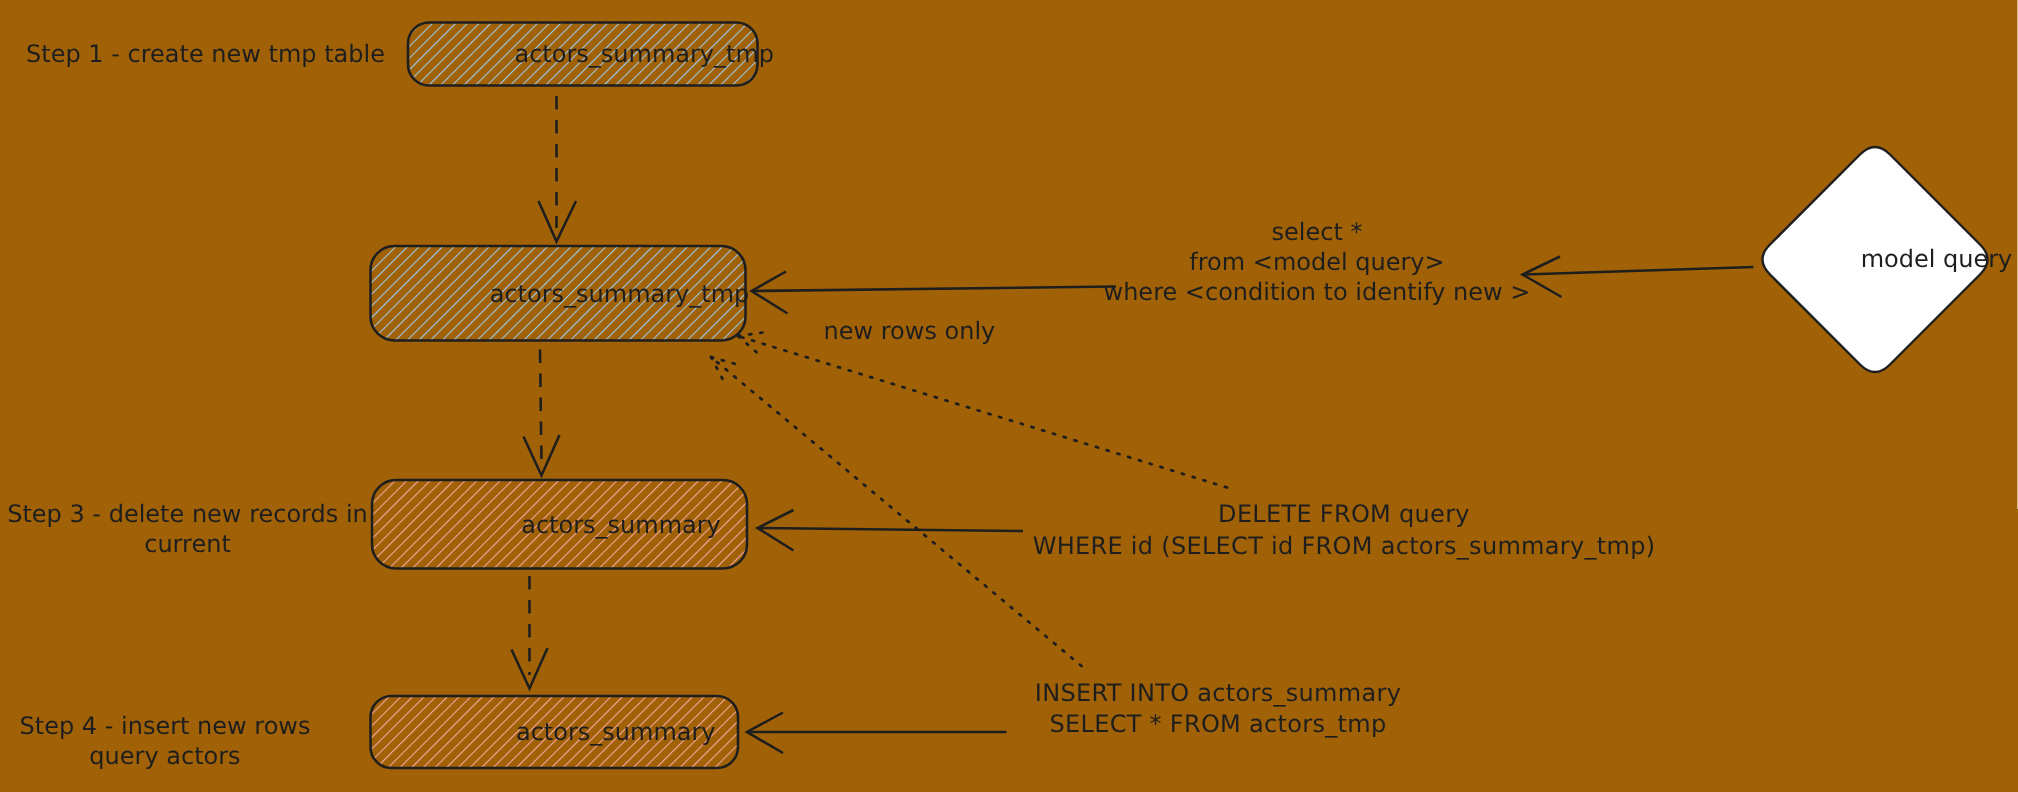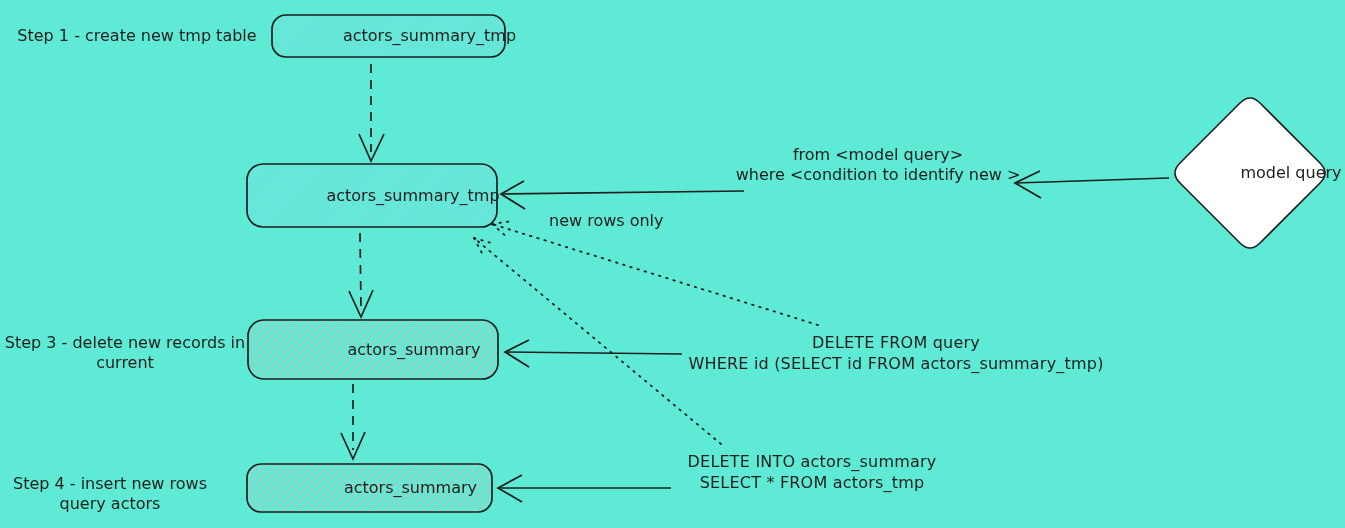--- a/index.html
+++ b/index.html
@@ -1,19 +1,19 @@
 <!DOCTYPE html>
 <html><head>
 <meta charset="utf-8">
 <style>
   html,body{margin:0;padding:0;background:#ffffff;}
   .canvas{
     position:relative;
     width:1345px;height:528px;
-    background:#5eead4;
+    background:#a16207;
     font-family:"DejaVu Sans", sans-serif;
     color:#1e1e1e;
     overflow:hidden;
     text-decoration:underline;
   }
   .layer{position:absolute;left:0;top:0;}
   .t{
     position:absolute;
     font-size:16px;
     line-height:20px;
@@ -107,29 +107,30 @@
     <div>query actors</div>
   </div>
 
   <div class="t node-label" style="left:272px;top:15px;width:233px;height:42px">actors_summary_tmp</div>
   <div class="t node-label" style="left:247px;top:164px;width:250px;height:63px">actors_summary_tmp</div>
   <div class="t node-label" style="left:248px;top:320px;width:250px;height:59px">actors_summary</div>
   <div class="t node-label" style="left:247px;top:464px;width:245px;height:48px">actors_summary</div>
   <div class="t node-label" style="left:1170px;top:93px;width:160px;height:160px">model query</div>
 
   <div class="t center" style="left:726px;top:145px;width:304px">
+    <div>select *</div>
     <div>from &lt;model query&gt;</div>
     <div>where &lt;condition to identify new &gt;</div>
   </div>
 
   <div class="t" style="left:549px;top:211px">new rows only</div>
 
   <div class="t center sql" style="left:684px;top:332px;width:424px;line-height:21px">
     <div>DELETE FROM query</div>
     <div>WHERE id (SELECT id FROM actors_summary_tmp)</div>
   </div>
 
   <div class="t center sql" style="left:681px;top:451px;width:262px;line-height:21px">
-    <div>DELETE INTO actors_summary</div>
+    <div>INSERT INTO actors_summary</div>
     <div>SELECT * FROM actors_tmp</div>
   </div>
 
 </div>
 
 </body></html>

